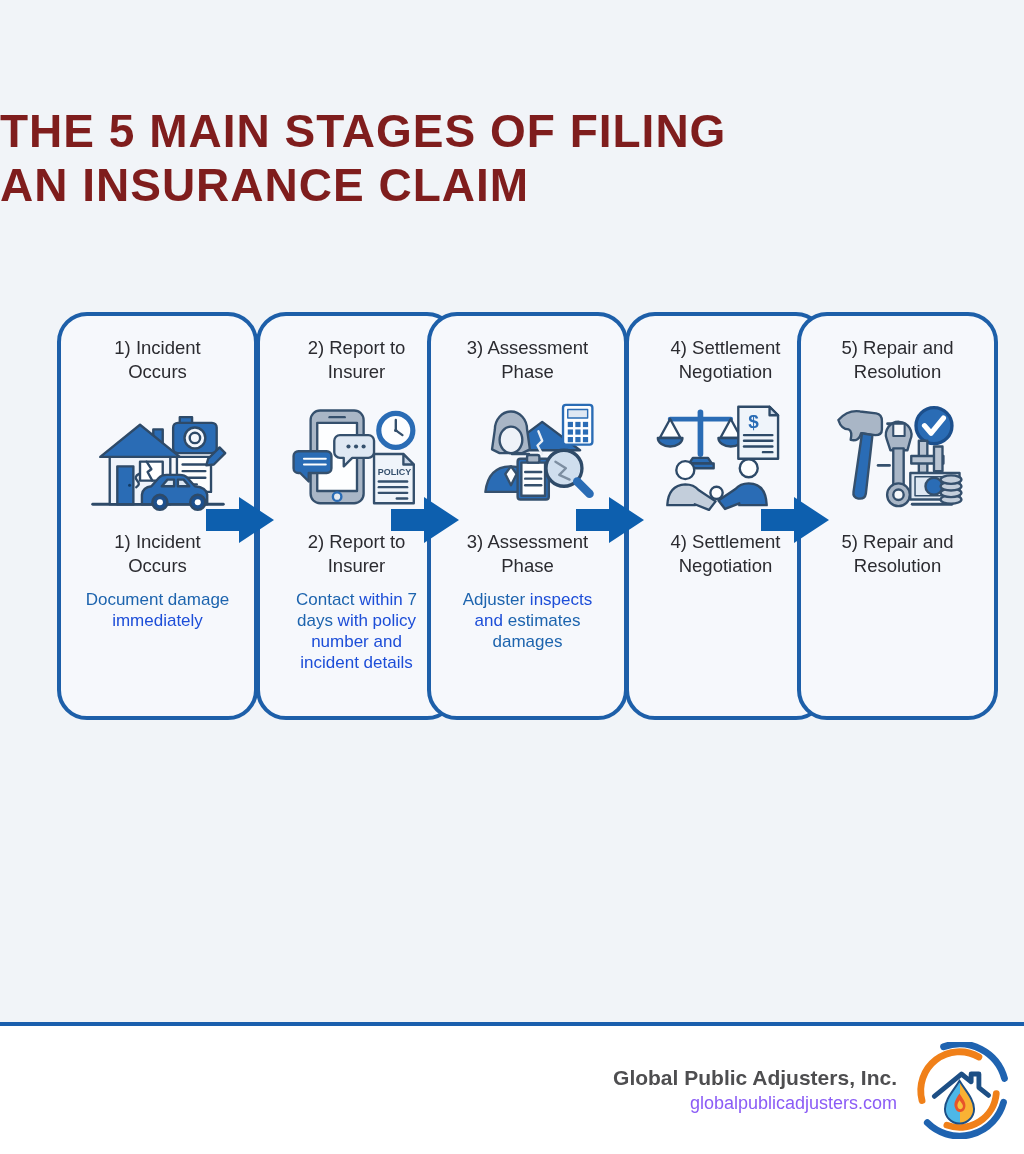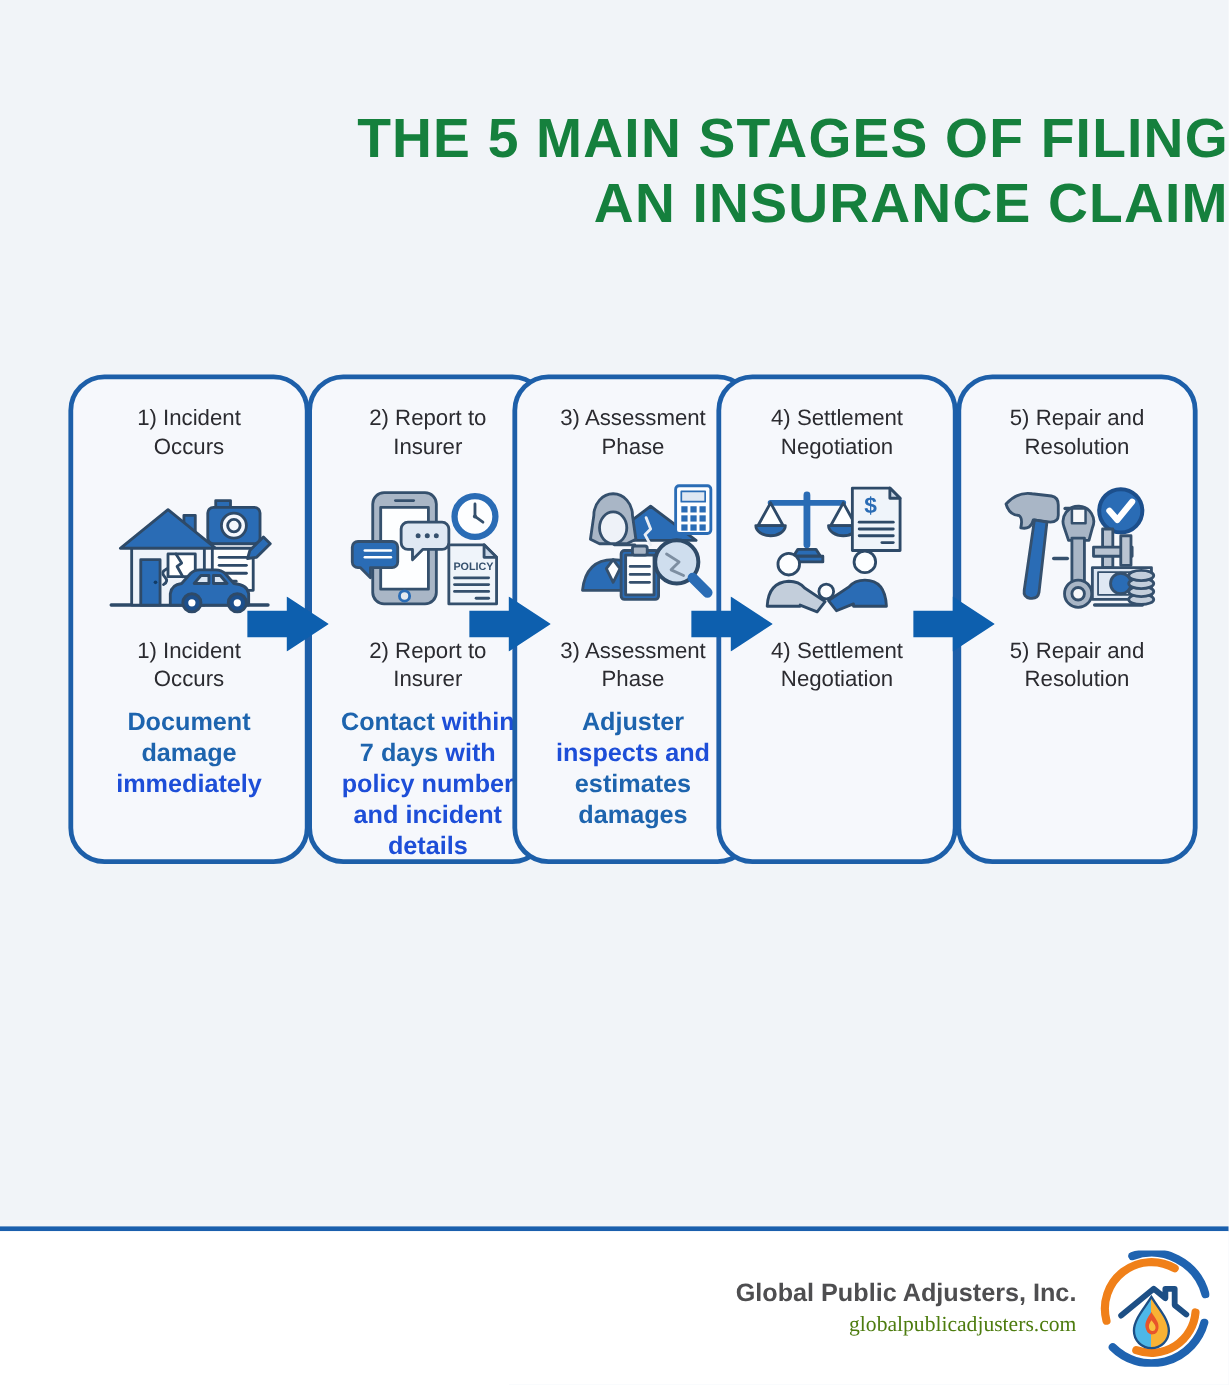--- a/index.html
+++ b/index.html
@@ -3,57 +3,57 @@
 <meta charset="utf-8">
 <style>
   html,body{margin:0;padding:0;}
   .page{
     position:relative;width:1024px;height:1154px;overflow:hidden;
     background:#f1f4f8;
     font-family:"Liberation Sans", sans-serif;
   }
   
   .title{
-    position:absolute;top:88px;left:0;width:100%;
-    text-align:right;color:#15803d;font-weight:800;
+    position:absolute;top:104px;left:0;width:100%;
+    text-align:left;color:#7f1d1d;font-weight:800;
     font-size:46px;line-height:1.18;letter-spacing:1px;
   }
   
   .card{
     position:absolute;top:312px;width:201px;height:408px;box-sizing:border-box;
     background:#f6f8fc;border:4px solid #1d5fa9;border-radius:30px;
     display:flex;flex-direction:column;align-items:center;text-align:center;
     padding:20px 5px 0;z-index:1;
   }
-  .card1{left:57px}.card2{left:256px}.card3{left:427px}.card4{left:597px}.card5{left:797px}
+  .card1{left:57px}.card2{left:256px}.card3{left:427px}.card4{left:625px}.card5{left:797px}
   .stage-label{
     font-size:18.5px;font-weight:500;color:#2b2b30;line-height:1.32;width:150px;
   }
   .stage-label-top{min-height:56px;}
   .icon-wrap{width:142px;height:114px;margin-top:6px;flex:none;}
   .icon-wrap svg{width:100%;height:100%;display:block;}
   .stage-label-mid{margin-top:18px;}
   .stage-desc{
-    margin-top:10px;font-size:21px;font-weight:700;line-height:1.24;width:152px;
+    margin-top:10px;font-size:17px;font-weight:400;line-height:1.24;width:152px;
   }
   .seg-blue{color:#1d64ae;}
   .seg-dark{color:#1d4ed8;}
   
   .flow-arrow{position:absolute;top:497px;width:68px;height:46px;z-index:5;}
   .arrow1{left:206px}.arrow2{left:391px}.arrow3{left:576px}.arrow4{left:761px}
   
   .divider{position:absolute;top:1022px;left:0;width:100%;height:4px;background:#1a5fad;}
   .footer{
     position:absolute;top:1026px;left:0;width:100%;height:128px;background:#ffffff;
     display:flex;align-items:center;justify-content:flex-end;box-sizing:border-box;
     padding-right:16px;
   }
   .footer-text{text-align:right;margin-right:14px;}
   .company{font-size:21px;font-weight:700;color:#4e4e50;}
-  .website{font-size:18px;color:#4d7c0f;margin-top:3px;font-family:Liberation Serif, serif;}
+  .website{font-size:18px;color:#8b5cf6;margin-top:3px;}
   .logo{width:97px;height:97px;flex:none;}
   svg text{font-family:"Liberation Sans", sans-serif;}
 </style>
 </head>
 <body>
 
 <div class="page">
 
   <div class="title">
     <div>THE 5 MAIN STAGES OF FILING</div>

